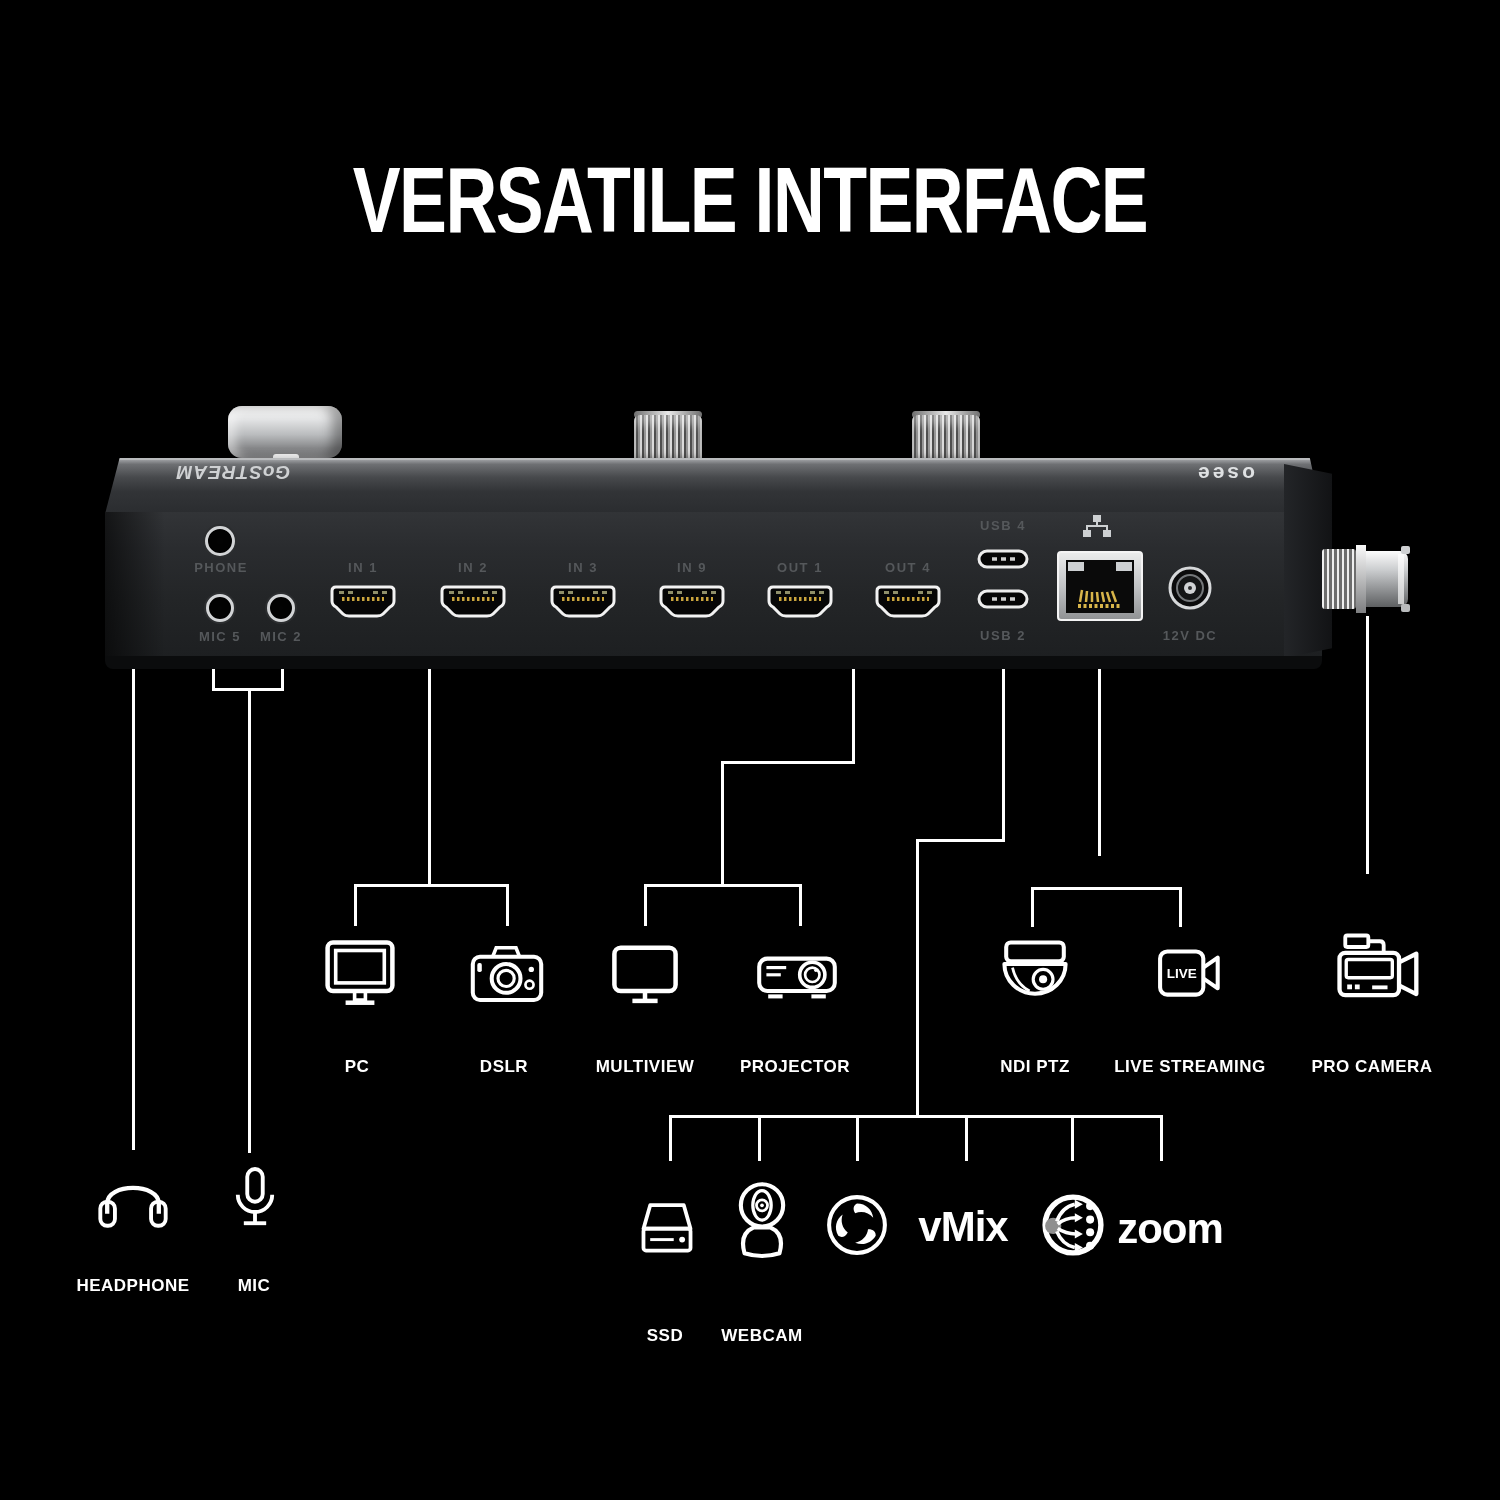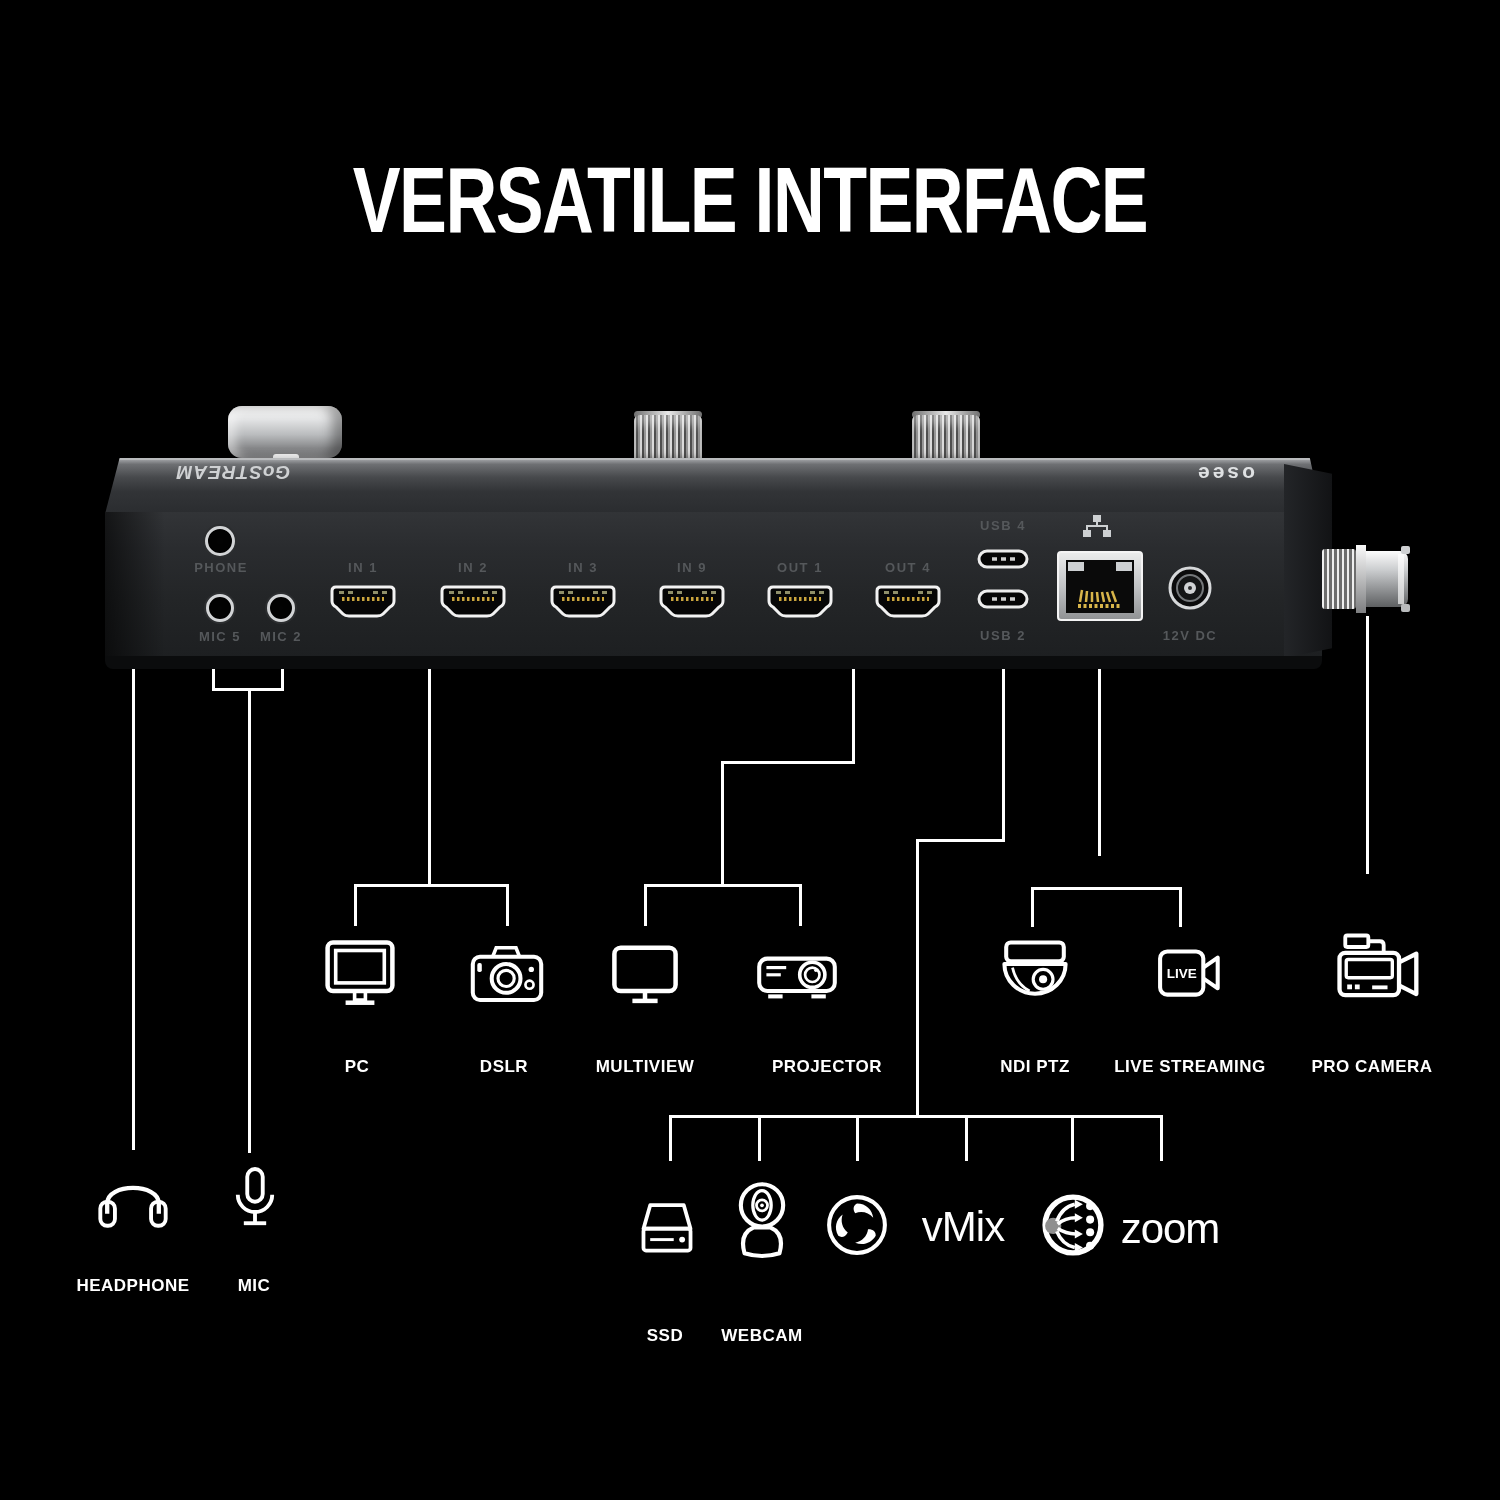--- a/index.html
+++ b/index.html
@@ -38,21 +38,21 @@
   .knob-cap{height:7px;border-radius:4px;background:linear-gradient(90deg,#6f6f6f,#e9e9e9 50%,#6f6f6f);}
   
   .jack{border-radius:50%;background:#030303;border:3px solid #d2d4d6;
         box-shadow:0 0 0 2px #2c2e30, inset 0 0 6px #000;}
   
   .plabel{position:absolute;font-size:13px;font-weight:bold;letter-spacing:1.5px;color:#55585b;
           text-align:center;white-space:nowrap;}
   
   .dlabel{position:absolute;width:200px;text-align:center;font-size:17px;font-weight:bold;
           letter-spacing:.5px;color:#fff;white-space:nowrap;}
-  .logo-text{position:absolute;font-weight:normal;color:#fff;white-space:nowrap;}
+  .logo-text{position:absolute;font-weight:bold;color:#fff;white-space:nowrap;}
   #vmix-text{left:898px;top:1203px;width:130px;text-align:center;font-size:42px;letter-spacing:-1px;}
   #zoom-text{left:1105px;top:1205px;width:130px;text-align:center;font-size:42px;letter-spacing:-1px;}
   
   .bnc-thread{left:1322px;top:549px;width:34px;height:60px;border-radius:3px;
         background:repeating-linear-gradient(90deg,#efefef 0 2px,#6d6d6d 2px 5px);}
   .bnc-collar{left:1356px;top:545px;width:10px;height:68px;
         background:linear-gradient(180deg,#fafafa,#7d7e80);}
   .bnc-barrel{left:1366px;top:551px;width:42px;height:56px;border-radius:0 8px 8px 0;
         background:linear-gradient(180deg,#fdfdfd 0%,#c9cbcd 35%,#7e8082 80%,#5e6062 100%);}
   .bnc-ridge{left:1398px;top:554px;width:6px;height:50px;background:rgba(255,255,255,.65);}
@@ -300,21 +300,21 @@
     <rect x="19" y="37" width="48" height="19" rx="2" fill="none" stroke="#fff" stroke-width="3.5"></rect>
     <rect x="20" y="63" width="5" height="5" fill="#fff"></rect>
     <rect x="28" y="63" width="5" height="5" fill="#fff"></rect>
     <line x1="46" y1="66" x2="62" y2="66" stroke="#fff" stroke-width="4"></line>
     <path d="M74,40 L92,31 V73 L74,64" fill="none" stroke="#fff" stroke-width="4.5" stroke-linejoin="round"></path>
   </svg>
 
   <div class="dlabel" style="left:257px;top:1057px;">PC</div>
   <div class="dlabel" style="left:404px;top:1057px;">DSLR</div>
   <div class="dlabel" style="left:545px;top:1057px;">MULTIVIEW</div>
-  <div class="dlabel" style="left:727px;top:1057px;text-align:center;">PROJECTOR</div>
+  <div class="dlabel" style="left:695px;top:1057px;text-align:center;">PROJECTOR</div>
   <div class="dlabel" style="left:935px;top:1057px;">NDI PTZ</div>
   <div class="dlabel" style="left:1090px;top:1057px;">LIVE STREAMING</div>
   <div class="dlabel" style="left:1272px;top:1057px;">PRO CAMERA</div>
 
   <svg class="abs" style="left:90px;top:1157px;" width="86" height="86" viewBox="0 0 100 100">
     <path d="M20,66 V54 C20,30 80,30 80,54 V66" fill="none" stroke="#fff" stroke-width="5"></path>
     <rect x="12" y="52" width="17" height="28" rx="8" fill="none" stroke="#fff" stroke-width="4.5"></rect>
     <rect x="71" y="52" width="17" height="28" rx="8" fill="none" stroke="#fff" stroke-width="4.5"></rect>
   </svg>
   <svg class="abs" style="left:212px;top:1157px;" width="86" height="86" viewBox="0 0 100 100">

